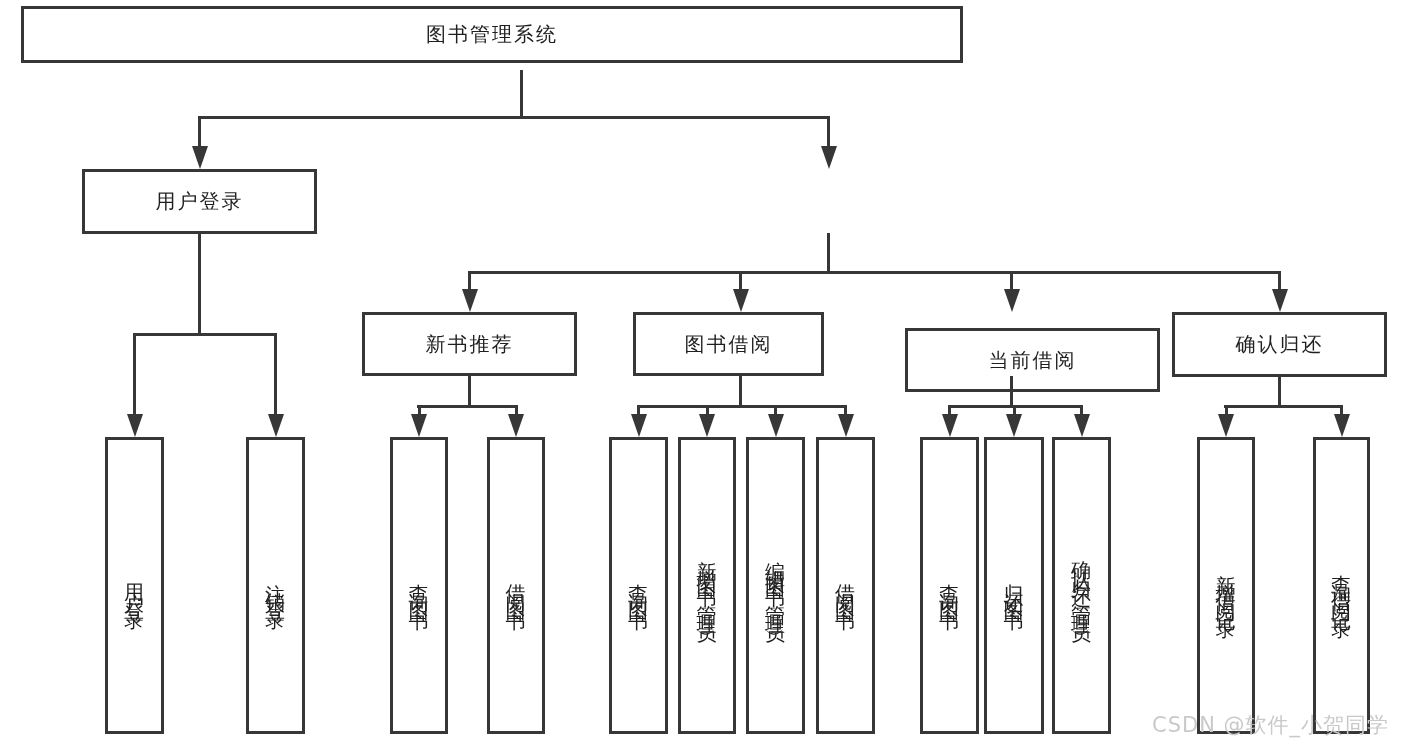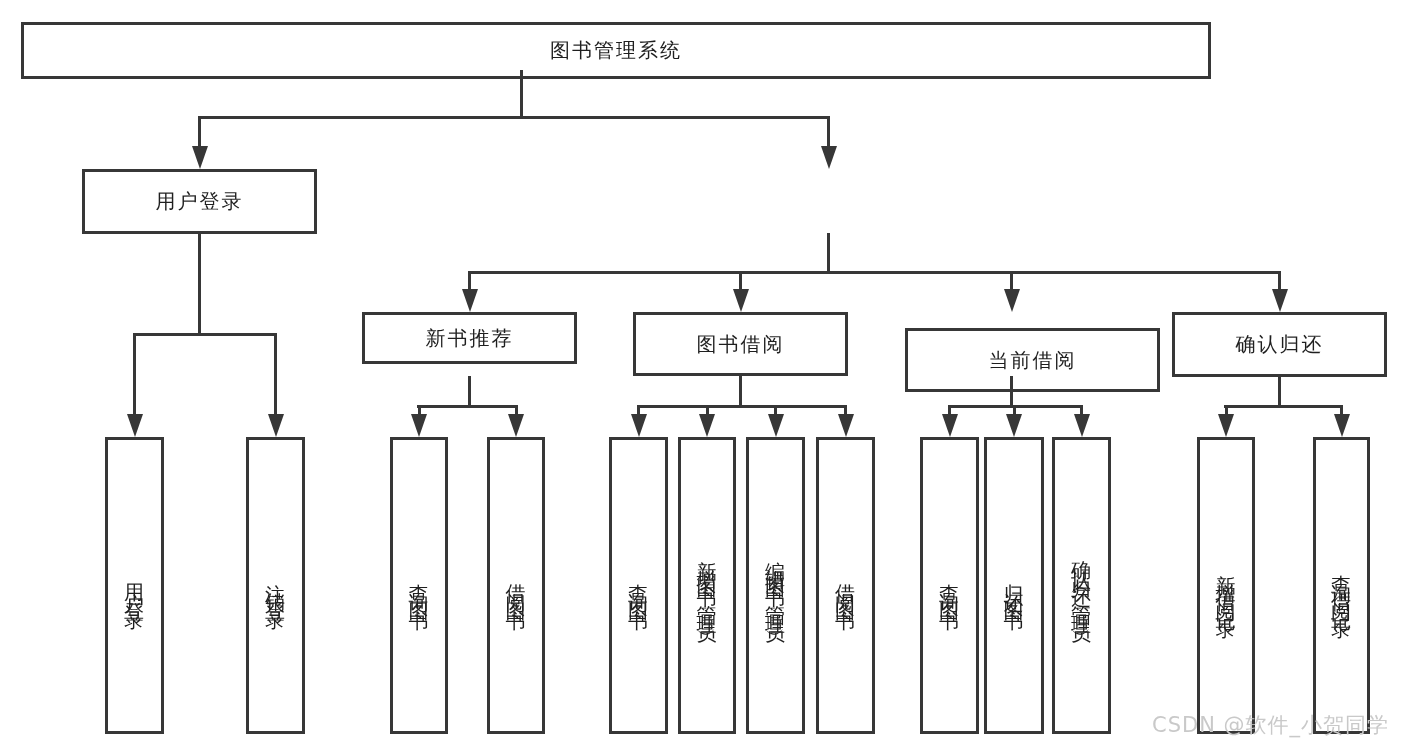--- a/index.html
+++ b/index.html
@@ -30,21 +30,21 @@
   .watermark {
     position:absolute; left:1152px; top:711px; z-index:10;
     color:#c9c9c9; font-size:21px; white-space:nowrap; letter-spacing:1px;
   }
 </style>
 </head>
 <body>
 
 <div class="canvas">
 
-  <div class="hbox" style="left:21px;top:22px;width:1190px;height:57px">
+  <div class="hbox" style="left:21px;top:6px;width:942px;height:57px">
     <span class="lbl">图书管理系统</span>
   </div>
 
   <div class="vline" style="left:520px;top:70px;height:49px"></div>
   <div class="hline" style="left:198px;top:116px;width:632px"></div>
   <div class="vline" style="left:198px;top:116px;height:33px"></div>
   <div class="arrow-down" style="left:192px;top:146px"></div>
   <div class="vline" style="left:827px;top:116px;height:33px"></div>
   <div class="arrow-down" style="left:821px;top:146px"></div>
 
@@ -63,24 +63,24 @@
   <div class="hline" style="left:468px;top:271px;width:813px"></div>
   <div class="vline" style="left:468px;top:271px;height:21px"></div>
   <div class="arrow-down" style="left:462px;top:289px"></div>
   <div class="vline" style="left:739px;top:271px;height:21px"></div>
   <div class="arrow-down" style="left:733px;top:289px"></div>
   <div class="vline" style="left:1010px;top:271px;height:21px"></div>
   <div class="arrow-down" style="left:1004px;top:289px"></div>
   <div class="vline" style="left:1278px;top:271px;height:21px"></div>
   <div class="arrow-down" style="left:1272px;top:289px"></div>
 
-  <div class="hbox" style="left:362px;top:312px;width:215px;height:52px">
+  <div class="hbox" style="left:362px;top:312px;width:215px;height:64px">
     <span class="lbl">新书推荐</span>
   </div>
-  <div class="hbox" style="left:633px;top:312px;width:215px;height:64px">
+  <div class="hbox" style="left:633px;top:312px;width:191px;height:64px">
     <span class="lbl">图书借阅</span>
   </div>
   <div class="hbox" style="left:905px;top:328px;width:255px;height:64px">
     <span class="lbl">当前借阅</span>
   </div>
   <div class="hbox" style="left:1172px;top:312px;width:215px;height:65px">
     <span class="lbl">确认归还</span>
   </div>
 
   <div class="vline" style="left:468px;top:376px;height:32px"></div>

